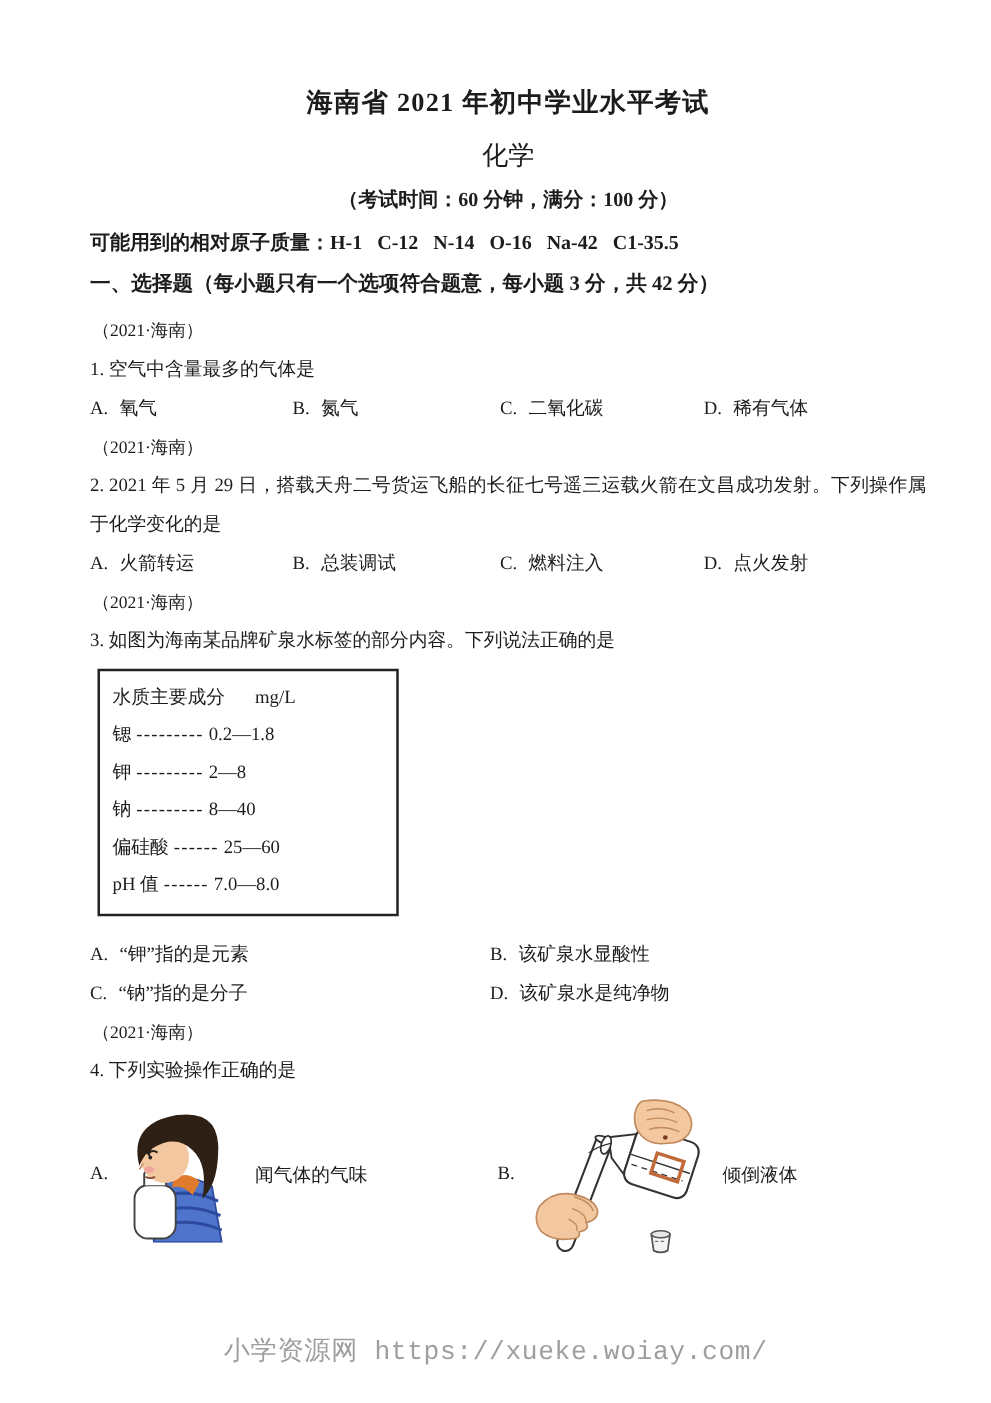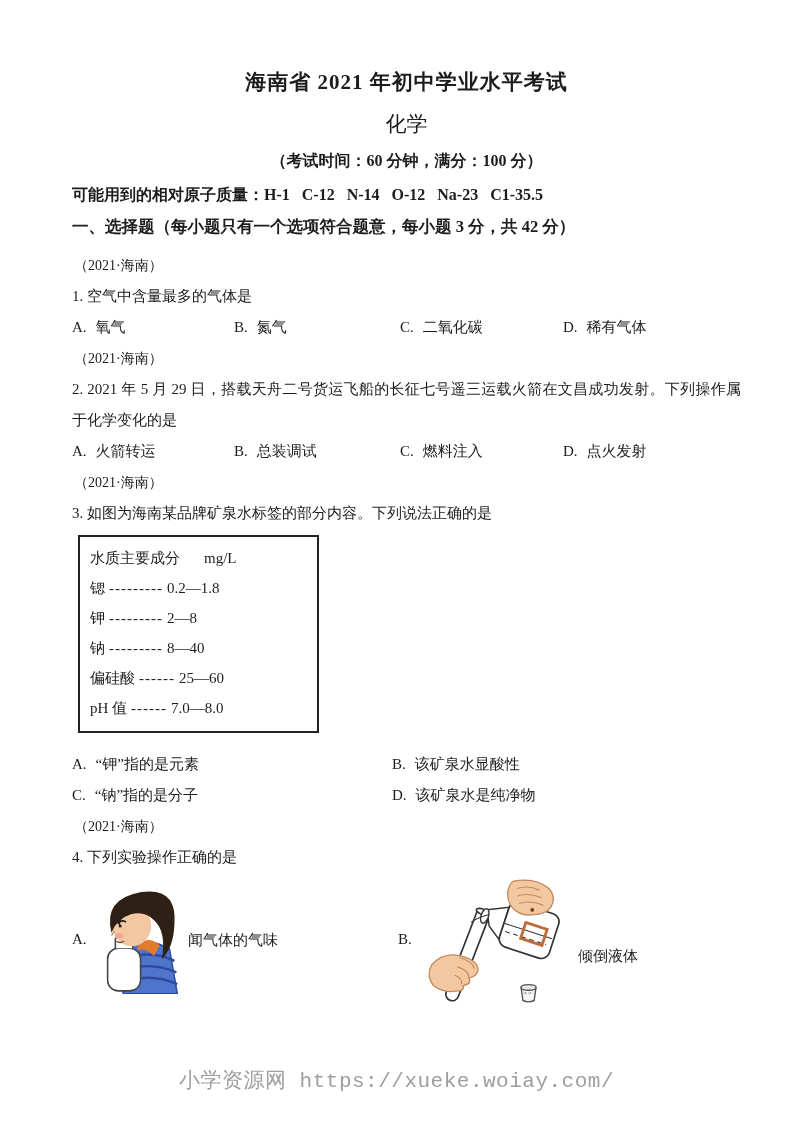--- a/index.html
+++ b/index.html
@@ -56,21 +56,21 @@
   }
 </style>
 </head>
 <body>
 
 <div class="page">
 
   <div class="title">海南省 2021 年初中学业水平考试</div>
   <div class="subject">化学</div>
   <div class="info">（考试时间：60 分钟，满分：100 分）</div>
-  <div class="atomic">可能用到的相对原子质量：H-1   C-12   N-14   O-12   Na-23   C1-35.5</div>
+  <div class="atomic">可能用到的相对原子质量：H-1   C-12   N-14   O-16   Na-42   C1-35.5</div>
   <div class="section">一、选择题（每小题只有一个选项符合题意，每小题 3 分，共 42 分）</div>
 
   <p class="tag first-tag">（2021·海南）</p>
   <p class="stem">1. 空气中含量最多的气体是</p>
   <div class="opts4">
     <span class="opt"><span class="ol">A.</span><span>氧气</span></span>
     <span class="opt"><span class="ol">B.</span><span>氮气</span></span>
     <span class="opt"><span class="ol">C.</span><span>二氧化碳</span></span>
     <span class="opt"><span class="ol">D.</span><span>稀有气体</span></span>
   </div>
@@ -132,21 +132,21 @@
       <path d="M16 47 Q7 12 47 5 Q84 0 81 38 Q80 63 68 74 Q73 46 60 34 Q50 24 36 28 Q21 33 16 47 Z" fill="#2e2015"></path>
       <path d="M30 27 Q24 34 25 40 Q20 36 22 30 Z" fill="#2e2015"></path>
 
       <path d="M22 37 q5 -4 9 -1" stroke="#222" stroke-width="1.6" fill="none"></path>
       <circle cx="25" cy="40" r="1.6" fill="#222"></circle>
       <ellipse cx="24" cy="50" rx="4.2" ry="2.6" fill="#f1a49e"></ellipse>
       <path d="M19 45 L16 50" stroke="#c68b64" stroke-width="1.4" fill="none"></path>
       <path d="M21 56 Q25 58 29 56" stroke="#8c4a2f" stroke-width="1.5" fill="none"></path>
     </svg>
 
-    <span class="fig-cap" style="left:116px;top:52px;font-family:Liberation Mono, monospace;">闻气体的气味</span>
+    <span class="fig-cap" style="left:132px;top:52px;font-family:Liberation Mono, monospace;">闻气体的气味</span>
 
     <span class="fig-label" style="left:326px;top:52px;">B.</span>
 
     <svg class="fig-b" style="position:absolute;" width="140" height="145" viewBox="0 0 150 155">
 
       <g transform="rotate(21 45 85)">
         <path d="M38 32 L52 32 L52 126 A 7 7 0 0 1 38 126 Z" fill="#ffffff" stroke="#333" stroke-width="1.8"></path>
         <ellipse cx="45" cy="32" rx="8.4" ry="3" fill="#ffffff" stroke="#333" stroke-width="1.6"></ellipse>
         <line x1="39" y1="96" x2="51" y2="96" stroke="#333" stroke-width="1.4"></line>
         <line x1="40" y1="106" x2="50" y2="106" stroke="#333" stroke-width="1.2" stroke-dasharray="4 3"></line>
@@ -178,17 +178,17 @@
         <circle cx="116" cy="33" r="2" fill="#7a3b20"></circle>
       </g>
 
       <g>
         <path d="M104 116 L120 116 L118 130 Q112 133 106 130 Z" fill="#f4f4f4" stroke="#555" stroke-width="1.5"></path>
         <ellipse cx="112" cy="116" rx="8" ry="3" fill="#e8e8e8" stroke="#555" stroke-width="1.4"></ellipse>
         <line x1="107" y1="122" x2="117" y2="122" stroke="#777" stroke-width="1" stroke-dasharray="3 2"></line>
       </g>
     </svg>
 
-    <span class="fig-cap" style="left:506px;top:52px;margin-top:16px;">倾倒液体</span>
+    <span class="fig-cap" style="left:506px;top:52px;">倾倒液体</span>
   </div>
 
   <div class="footer">小学资源网 https://xueke.woiay.com/</div>
 </div>
 
 </body></html>

